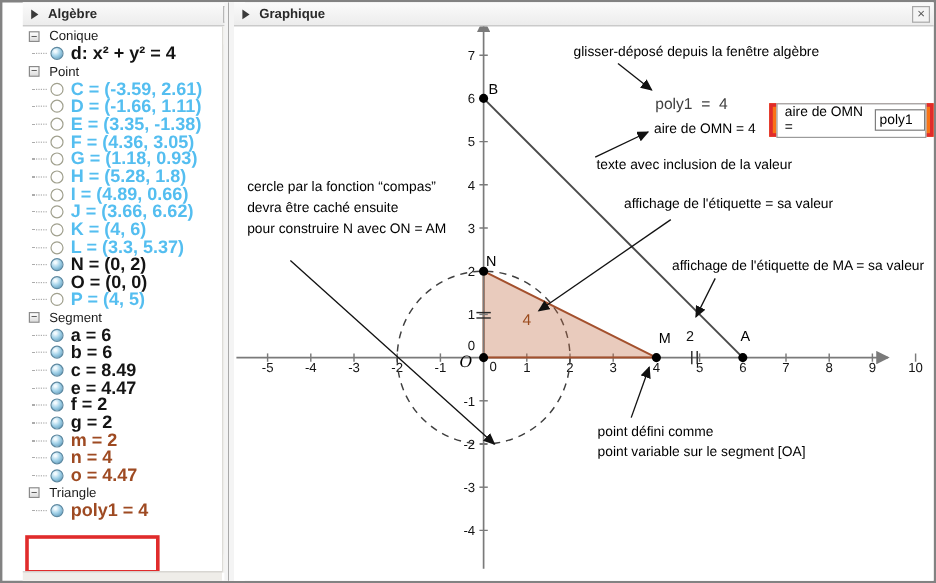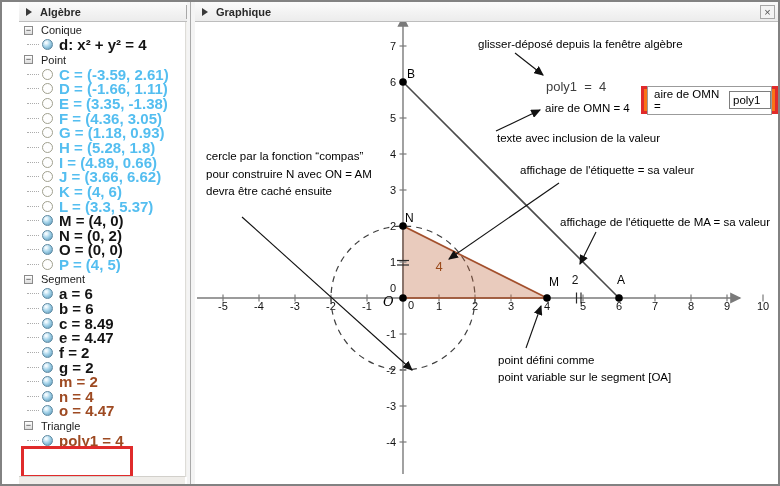--- a/index.html
+++ b/index.html
@@ -124,25 +124,20 @@
         </div>
         <div class="trow">
           <span class="branch"></span>
           <span class="marble open"></span>
           <span class="ilabel" style="color: rgb(84, 190, 240);">K = (4, 6)</span>
         </div>
         <div class="trow">
           <span class="branch"></span>
           <span class="marble open"></span>
           <span class="ilabel" style="color: rgb(84, 190, 240);">L = (3.3, 5.37)</span>
-        </div>
-        <div class="trow">
-          <span class="branch"></span>
-          <span class="marble filled"></span>
-          <span class="ilabel" style="color: rgb(20, 20, 20);">M = (4, 0)</span>
         </div>
         <div class="trow">
           <span class="branch"></span>
           <span class="marble filled"></span>
           <span class="ilabel" style="color: rgb(20, 20, 20);">N = (0, 2)</span>
         </div>
         <div class="trow">
           <span class="branch"></span>
           <span class="marble filled"></span>
           <span class="ilabel" style="color: rgb(20, 20, 20);">O = (0, 0)</span>
@@ -338,22 +333,22 @@
   </div>
 
   <div class="ann" style="left:478px;top:38px;">glisser-déposé depuis la fenêtre algèbre</div>
   <div class="ann poly-display" style="left:546px;top:79px;">poly1  =  4</div>
   <div class="ann" style="left:545px;top:102px;">aire de OMN = 4</div>
   <div class="ann" style="left:497px;top:132px;">texte avec inclusion de la valeur</div>
   <div class="ann" style="left:560px;top:216px;">affichage de l'étiquette de MA = sa valeur</div>
   <div class="ann" style="left:520px;top:164px;">affichage de l'étiquette = sa valeur</div>
   <div class="ann" style="left:206px;top:148px;line-height:17.5px;">
     <span class="line">cercle par la fonction “compas”</span>
+    <span class="line">devra être caché ensuite</span>
     <span class="line">pour construire N avec ON = AM</span>
-    <span class="line">devra être caché ensuite</span>
   </div>
   <div class="ann" style="left:498px;top:352px;line-height:17px;">
     <span class="line">point défini comme</span>
     <span class="line">point variable sur le segment [OA]</span>
   </div>
 
   <div class="redbox">
     <div class="tbox">
       <span>aire de OMN = </span>
         <span class="tinput">poly1</span>

